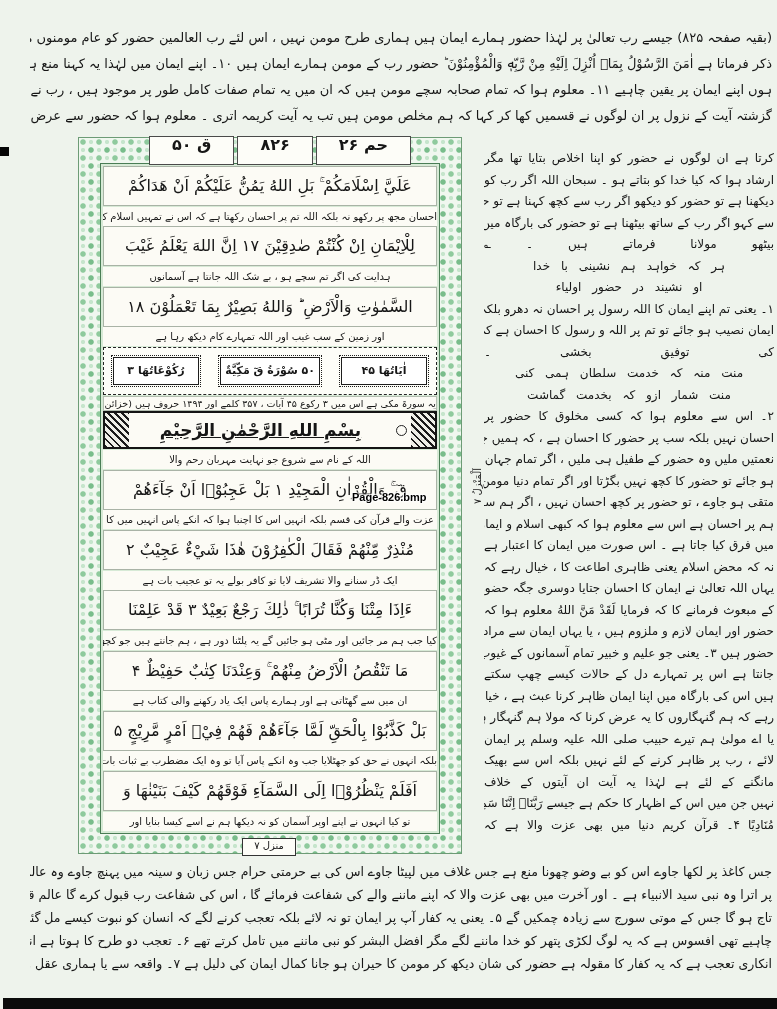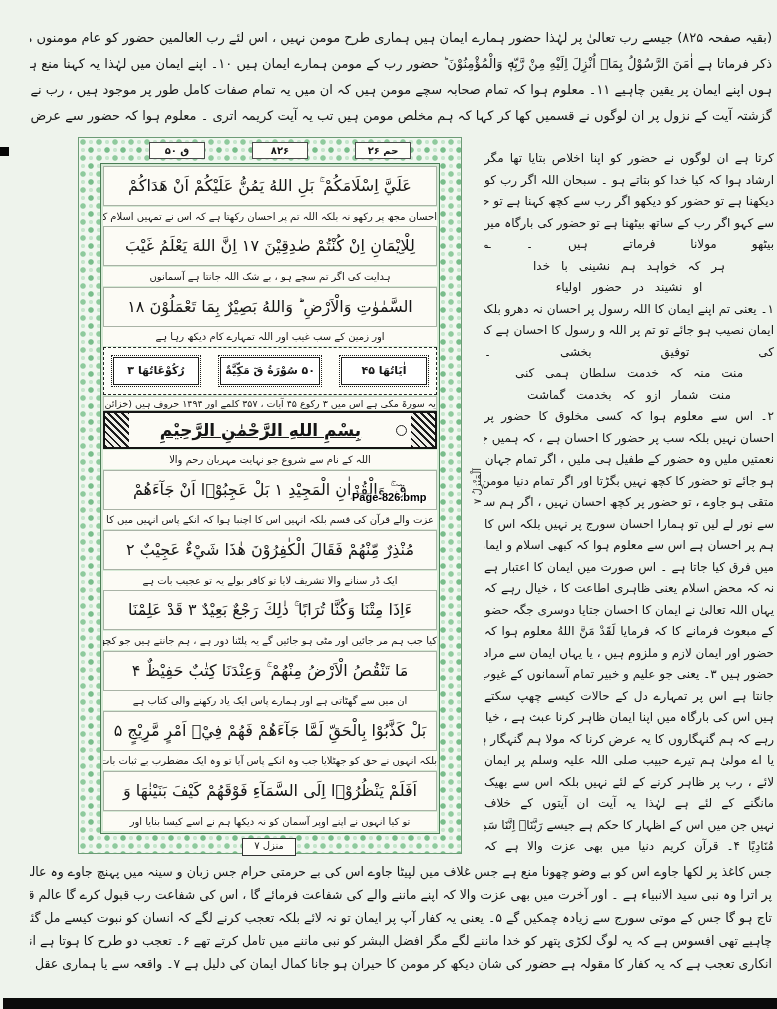--- a/index.html
+++ b/index.html
@@ -24,23 +24,23 @@
          background-color:#f0f7ef;border:1px solid #6d9b76;box-sizing:border-box;
          background-image:
            radial-gradient(circle at 4px 4px,  #8fca9d 2.3px, transparent 3.2px),
            radial-gradient(circle at 12px 12px,#79bd8b 2.3px, transparent 3.2px),
            radial-gradient(circle at 12px 4px, #c6e5cc 1.7px, transparent 2.5px),
            radial-gradient(circle at 4px 12px, #c6e5cc 1.7px, transparent 2.5px);
          background-size:16px 16px;}
   .hdr-row{position:absolute;left:24px;right:24px;top:3px;height:19px;display:flex;
            direction:rtl;justify-content:space-between;align-items:center;
            padding:0 26px 0 46px;z-index:3;}
-  .hdr-box{background:#fdfdf8;border:1px solid #4a4a4a;height:17px;line-height:16px;
-           font-size:10px;font-weight:bold;text-align:center;direction:rtl;
-           box-sizing:border-box;padding:0 6px;min-width:56px;}
+  .hdr-box{background:#fdfdf8;border:1px solid #4a4a4a;height:29px;line-height:16px;
+           font-size:16px;font-weight:bold;text-align:center;direction:rtl;
+           box-sizing:border-box;padding:0 22px;min-width:56px;}
 
   .panel{position:absolute;left:21px;right:21px;top:25px;bottom:19px;
          background:#d7ead6;border:1px solid #4a7d55;display:flex;flex-direction:column;
          justify-content:space-between;padding:2px;box-sizing:border-box;}
   .rows-group{display:contents;}
   .panel .t-a{flex:0 0 40px;background:#fcfbf5;border:1px solid #a9b3a6;box-sizing:border-box;
          direction:rtl;text-align:center;font-weight:normal;font-size:16px;line-height:38px;
          white-space:nowrap;overflow:hidden;}
   .panel .t-u{flex:0 0 19px;background:#fcfbf5;direction:rtl;text-align:center;
          font-size:10px;line-height:19px;white-space:nowrap;overflow:hidden;}
@@ -141,21 +141,20 @@
       <div class="line t-p">۱۔ یعنی تم اپنے ایمان کا اللہ رسول پر احسان نہ دھرو بلکہ اگر تمہیں سچا</div>
       <div class="line t-p">ایمان نصیب ہو جائے تو تم پر اللہ و رسول کا احسان ہے کہ تمہیں اس</div>
       <div class="line t-p">کی توفیق بخشی ۔</div>
       <div class="line t-c">منت منہ کہ خدمت سلطان ہمی کنی</div>
       <div class="line t-c">منت شمار ازو کہ بخدمت گماشت</div>
       <div class="line t-p">۲۔ اس سے معلوم ہوا کہ کسی مخلوق کا حضور پر</div>
       <div class="line t-p">احسان نہیں بلکہ سب پر حضور کا احسان ہے ، کہ ہمیں جو</div>
       <div class="line t-p">نعمتیں ملیں وہ حضور کے طفیل ہی ملیں ، اگر تمام جہان کافر</div>
       <div class="line t-p">ہو جائے تو حضور کا کچھ نہیں بگڑتا اور اگر تمام دنیا مومن و</div>
       <div class="line t-p">متقی ہو جاوے ، تو حضور پر کچھ احسان نہیں ، اگر ہم سورج</div>
-      <div class="line t-p">سے نور لے لیں تو ہمارا احسان سورج پر نہیں بلکہ اس کا</div>
       <div class="line t-p">ہم پر احسان ہے اس سے معلوم ہوا کہ کبھی اسلام و ایمان</div>
       <div class="line t-p">میں فرق کیا جاتا ہے ۔ اس صورت میں ایمان کا اعتبار ہے</div>
       <div class="line t-p">نہ کہ محض اسلام یعنی ظاہری اطاعت کا ، خیال رہے کہ</div>
       <div class="line t-p">یہاں اللہ تعالیٰ نے ایمان کا احسان جتایا دوسری جگہ حضور</div>
       <div class="line t-p">کے مبعوث فرمانے کا کہ فرمایا لَقَدْ مَنَّ اللهُ معلوم ہوا کہ</div>
       <div class="line t-p">حضور اور ایمان لازم و ملزوم ہیں ، یا یہاں ایمان سے مراد</div>
       <div class="line t-p">حضور ہیں ۳۔ یعنی جو علیم و خبیر تمام آسمانوں کے غیوب</div>
       <div class="line t-p">جانتا ہے اس پر تمہارے دل کے حالات کیسے چھپ سکتے</div>
       <div class="line t-p">ہیں اس کی بارگاہ میں اپنا ایمان ظاہر کرنا عبث ہے ، خیال</div>
       <div class="line t-p">رہے کہ ہم گنہگاروں کا یہ عرض کرنا کہ مولا ہم گنہگار ہیں</div>

